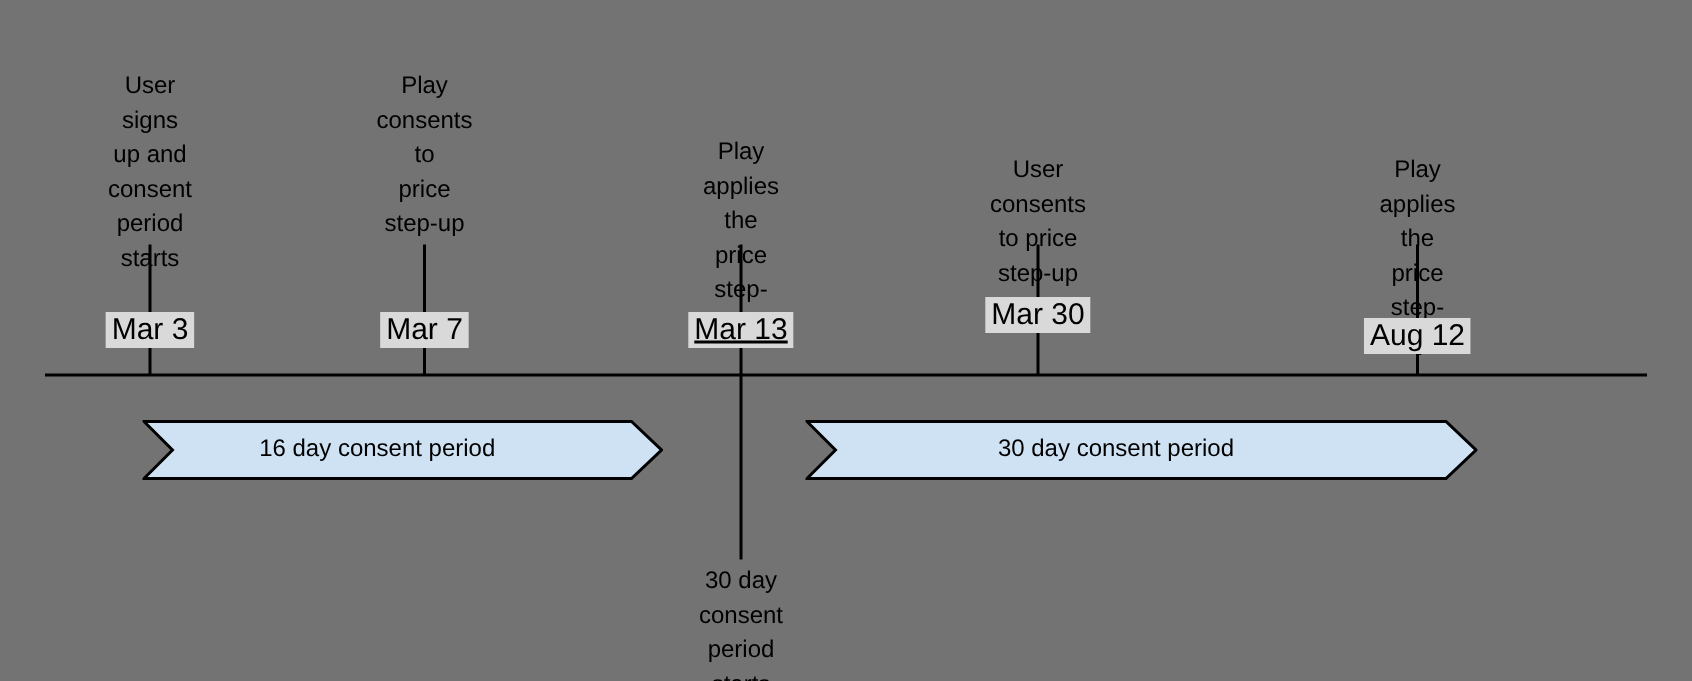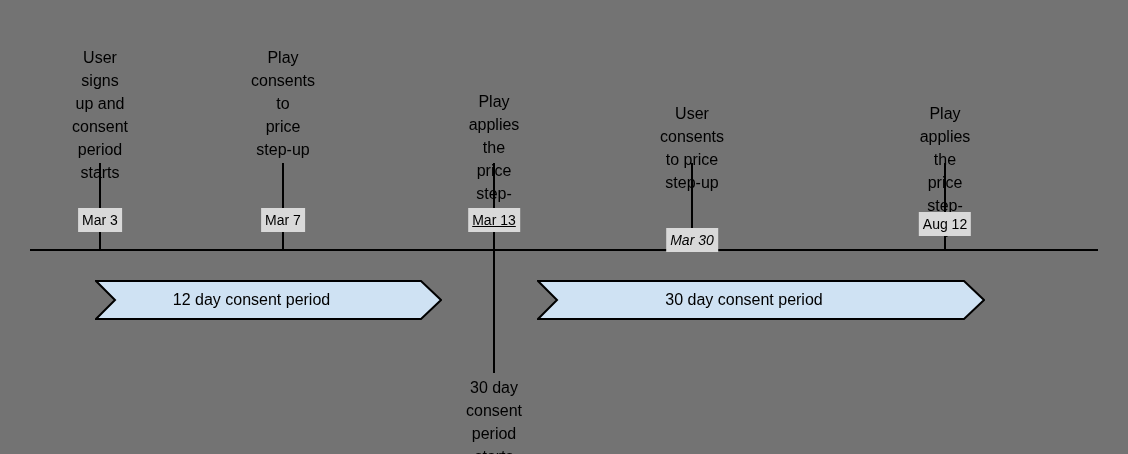--- a/index.html
+++ b/index.html
@@ -39,21 +39,21 @@
     transform: translateX(-50%);
     width: 2px;
     background: #000000;
   }
   .tick-upper { top: 163px; height: 87px; }
   .tick-lower { top: 250px; height: 123px; }
   .date-chip {
     position: absolute;
     transform: translateX(-50%);
     background: #d9d9d9;
-    font-size: 14px;
+    font-size: 20px;
     line-height: 24px;
     padding: 0 4px;
     white-space: nowrap;
     z-index: 2;
   }
   .annotation {
     position: absolute;
     transform: translateX(-50%);
     white-space: pre-line;
     text-align: center;
@@ -109,35 +109,35 @@
     <div class="date-chip" style="left:494px; top:208px;text-decoration:underline;">Mar 13</div>
     <div class="tick tick-lower" style="left:494px;"></div>
     <div class="annotation" style="left:494px; top:376px;">30 day consent
 period starts</div>
   </div>
 
   <div class="event">
     <div class="event-label" style="left:692px; top:102px;">User consents to price
 step-up</div>
     <div class="tick tick-upper" style="left:692px;"></div>
-    <div class="date-chip" style="left:692px; top:228px;font-style:italic;">Mar 30</div>
+    <div class="date-chip" style="left:692px; top:198px;">Mar 30</div>
   </div>
 
   <div class="event">
     <div class="event-label" style="left:945px; top:102px;">Play applies the
 price step-up</div>
     <div class="tick tick-upper" style="left:945px;"></div>
     <div class="date-chip" style="left:945px; top:212px;">Aug 12</div>
   </div>
 
   <div class="period" style="left:95px; width:347px;">
     <svg width="347" height="40" viewBox="0 0 347 40">
       <polygon points="1,1 326,1 346,20 326,39 1,39 20,20" stroke="#000000" stroke-width="2" stroke-linejoin="miter" fill="#cfe2f3"></polygon>
     </svg>
-    <span class="period-label">12 day consent period</span>
+    <span class="period-label">16 day consent period</span>
   </div>
 
   <div class="period" style="left:537px; width:448px;">
     <svg width="448" height="40" viewBox="0 0 448 40">
       <polygon points="1,1 427,1 447,20 427,39 1,39 20,20" stroke="#000000" stroke-width="2" stroke-linejoin="miter" fill="#cfe2f3"></polygon>
     </svg>
     <span class="period-label">30 day consent period</span>
   </div>
 
 </div>

